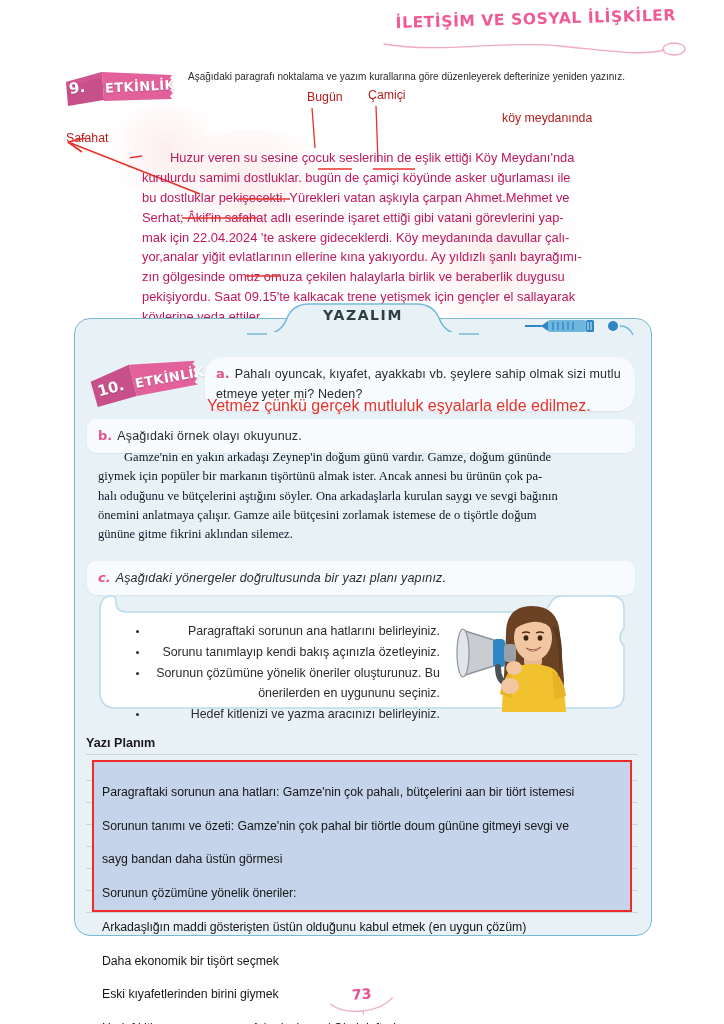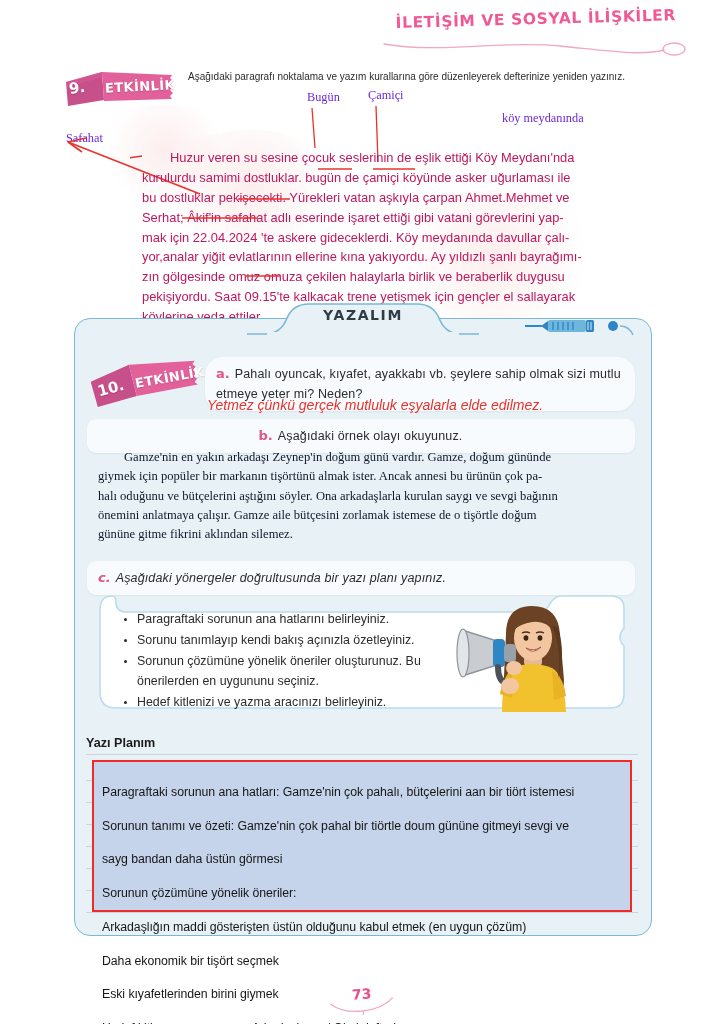--- a/index.html
+++ b/index.html
@@ -93,23 +93,23 @@
     line-height: 1.54;
     color: #be185d;
     text-align: justify;
     margin-top: 28px;
   }
   .paragraph-block .indent { padding-left: 28px; }
 
   
   .annot {
     position: absolute;
-    color: #6d28d9;
+    color: #b91c1c;
     font-size: 12.3px;
-    font-family: Liberation Serif, serif;
+    font-family: Liberation Sans, sans-serif;
     white-space: nowrap;
   }
   .annot-line { position: absolute; }
 
   
   .blob {
     position: absolute;
     border-radius: 50%;
     background: radial-gradient(circle, rgba(238,120,120,.13) 0%, rgba(238,120,120,0) 70%);
     pointer-events: none;
@@ -166,23 +166,22 @@
     font-size: 12.5px;
     line-height: 1.42;
     color: #2b2b2b;
     letter-spacing: .15px;
   }
   .q-a-text { text-align: justify; }
 
   .answer-red {
     position: absolute;
     color: #e8322c;
-    font-size: 14px;
+    font-size: 16px;
     white-space: nowrap;
-    font-style: italic;
   }
 
   .case-text {
     position: absolute;
     left: 98px; top: 448px;
     width: 532px;
     font-size: 12.6px;
     line-height: 1.53;
     color: #0f172a;
     text-align: justify;
@@ -198,21 +197,21 @@
   }
   .bullet-list {
     position: absolute;
     left: 24px; top: 17px;
     width: 330px;
     font-size: 12.4px;
     line-height: 1.62;
     color: #2b2b2b;
   }
   .bullet-list li { margin-bottom: 1px; }
-  .bullet-list ul { margin: 0; padding-left: 15px; }
+  .bullet-list ul { margin: 12px; padding-left: 15px; text-align: right; }
   .bullet-list li::marker { font-size: 10px; }
 
   .girl-illustration {
     position: absolute;
     right: 24px; bottom: 0px;
     width: 150px; height: 118px;
   }
 
   
   .plan-title {
@@ -374,21 +373,21 @@
     </svg>
     <span class="badge-num" style="left:10px; top:16px;">10.</span>
     <span class="badge-label" style="left:48px; top:14px;">ETKİNLİK</span>
   </div>
 
   <div class="q-strip" style="left:130px; top:38px; width:430px;border-radius:18px;">
     <span class="q-letter">a.</span><span class="q-text q-a-text">Pahalı oyuncak, kıyafet, ayakkabı vb. şeylere sahip olmak sizi mutlu etmeye yeter mi? Neden?</span>
   </div>
   <div class="answer-red" style="left:132px; top:78px;">Yetmez çünkü gerçek mutluluk eşyalarla elde edilmez.</div>
 
-  <div class="q-strip" style="left:12px; top:100px; width:548px;text-align:center;">
+  <div class="q-strip" style="left:12px; top:100px; width:548px;">
     <span class="q-letter">b.</span><span class="q-text">Aşağıdaki örnek olayı okuyunuz.</span>
   </div>
 
   <div class="q-strip" style="left:12px; top:242px; width:548px;font-style:italic;">
     <span class="q-letter">c.</span><span class="q-text">Aşağıdaki yönergeler doğrultusunda bir yazı planı yapınız.</span>
   </div>
 </div>
 
 <div class="case-text">
   <div class="indent">Gamze'nin en yakın arkadaşı Zeynep'in doğum günü vardır. Gamze, doğum gününde</div>

